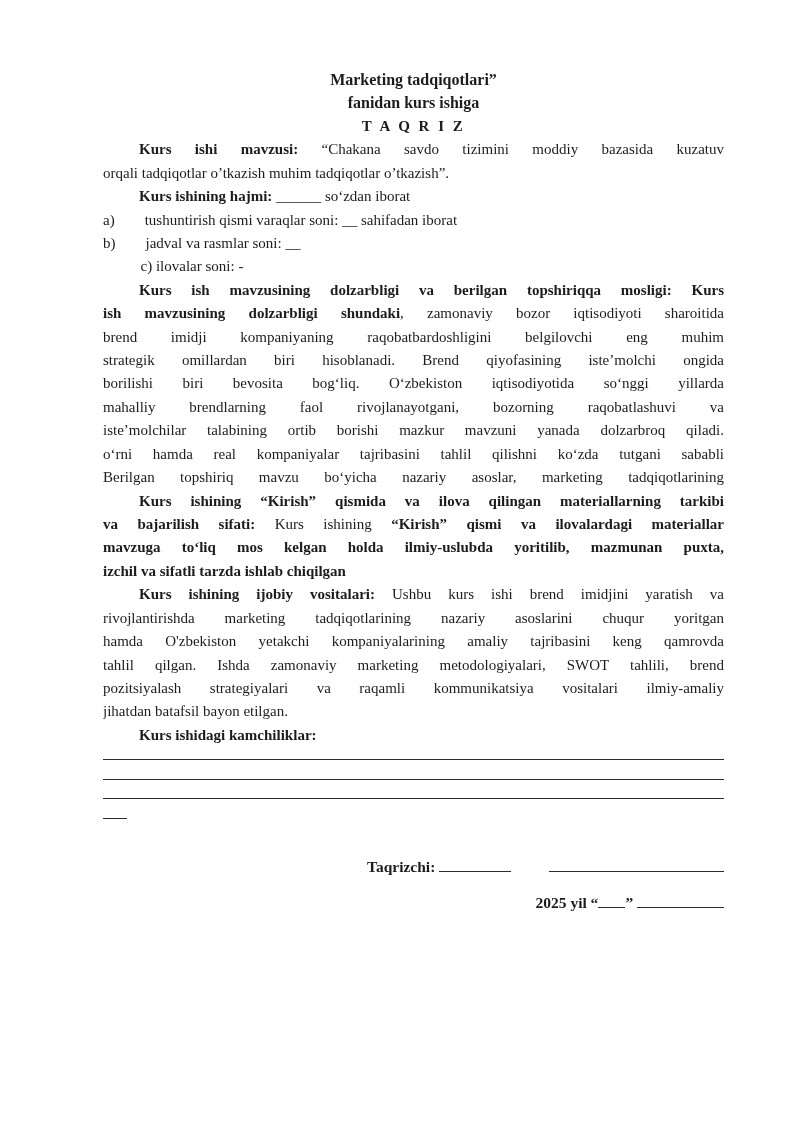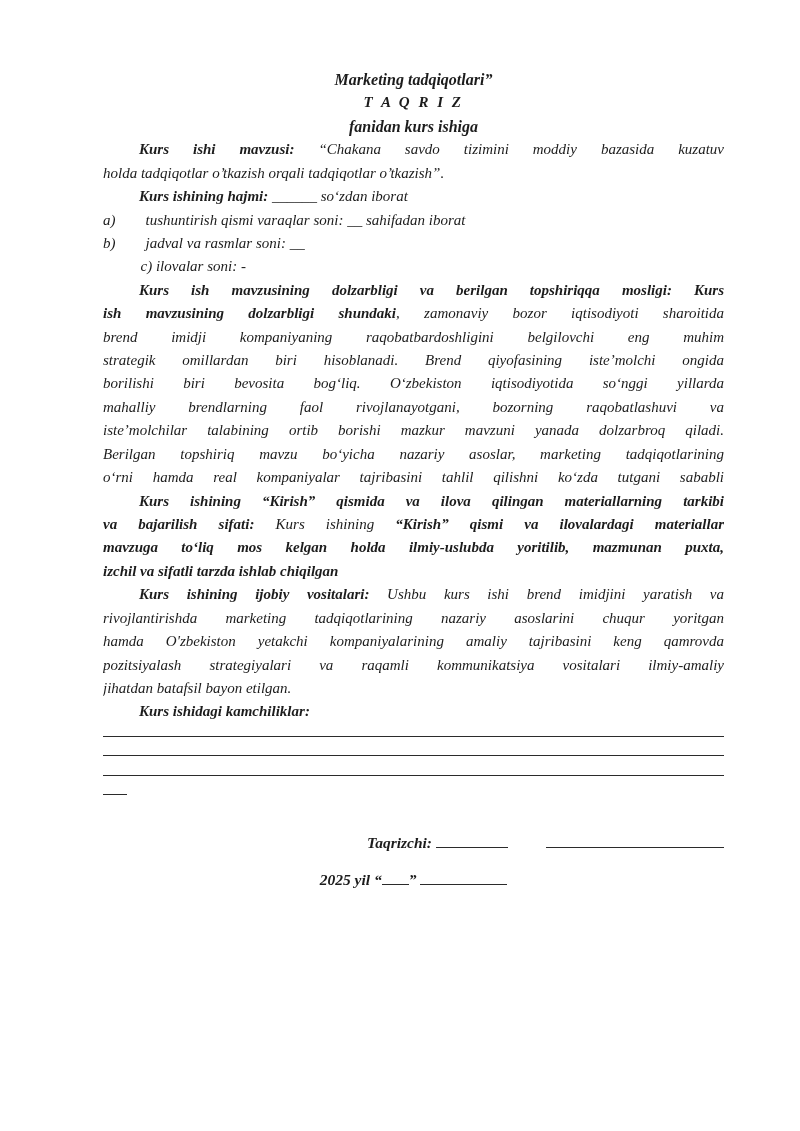--- a/index.html
+++ b/index.html
@@ -3,21 +3,20 @@
 <meta charset="utf-8">
 <style>
   html,body{margin:0;padding:0;background:#ffffff;}
   .page{
     position:relative;
     width:800px;height:1131px;
     background:#ffffff;
     font-family:"Liberation Serif","DejaVu Serif",serif;
     color:#1c1c1c;
     overflow:hidden;
-    font-style:italic;
   }
   .content{position:absolute;left:103px;top:68px;width:621px;}
   .line{
     font-size:15px;
     line-height:23.43px;
     height:23.43px;
     overflow:hidden;
     text-align:center;
   }
   .center{text-align:center;white-space:normal;}
@@ -36,53 +35,54 @@
   .rule.short{width:24px;}
   .ublank{
     display:inline-block;
     border-bottom:1.5px solid #2b2b2b;
     height:11px;
     vertical-align:baseline;
   }
   .gap{display:inline-block;height:1px;}
   .sig{padding-left:264px;margin-top:36px;white-space:pre;}
   .sig .b{font-size:15.5px;}
-  .date{margin-top:13px;white-space:pre;}
+  .date{text-align:right;margin-top:13px;white-space:pre;}
   .date .b{font-size:15.5px;}
 </style>
 </head>
 <body>
 
 <div class="page">
   <div class="content" id="doc-content">
       <div class="line center title"><span class="b">Marketing tadqiqotlari”</span></div>
+      <div class="line center title"><span class="b">fanidan kurs ishiga</span></div>
       <div class="line center taqriz"><span class="b">T A Q R I Z</span></div>
-      <div class="line center title"><span class="b">fanidan kurs ishiga</span></div>
       <div class="line just indent"><span class="b">Kurs ishi mavzusi: </span><span class="r">“Chakana savdo tizimini moddiy bazasida kuzatuv</span></div>
-      <div class="line left"><span class="r">holda tadqiqotlar o’tkazish orqali tadqiqotlar o’tkazish”.</span></div>
+      <div class="line left"><span class="r">orqali tadqiqotlar o’tkazish muhim tadqiqotlar o’tkazish”.</span></div>
       <div class="line left indent"><span class="b">Kurs ishining hajmi: </span><span class="r">______ so‘zdan iborat</span></div>
       <div class="line left"><span class="r">a)        tushuntirish qismi varaqlar soni: __ sahifadan iborat</span></div>
       <div class="line left"><span class="r">b)        jadval va rasmlar soni: __</span></div>
       <div class="line left"><span class="r">          c) ilovalar soni: -</span></div>
       <div class="line just indent"><span class="b">Kurs ish mavzusining dolzarbligi va berilgan topshiriqqa mosligi: Kurs</span></div>
       <div class="line just"><span class="b">ish mavzusining dolzarbligi shundaki</span><span class="r">, zamonaviy bozor iqtisodiyoti sharoitida</span></div>
       <div class="line just"><span class="r">brend imidji kompaniyaning raqobatbardoshligini belgilovchi eng muhim</span></div>
       <div class="line just"><span class="r">strategik omillardan biri hisoblanadi. Brend qiyofasining iste’molchi ongida</span></div>
       <div class="line just"><span class="r">borilishi biri bevosita bog‘liq. O‘zbekiston iqtisodiyotida so‘nggi yillarda</span></div>
       <div class="line just"><span class="r">mahalliy brendlarning faol rivojlanayotgani, bozorning raqobatlashuvi va</span></div>
       <div class="line just"><span class="r">iste’molchilar talabining ortib borishi mazkur mavzuni yanada dolzarbroq qiladi.</span></div>
+      <div class="line just"><span class="r">o‘rni hamda real kompaniyalar tajribasini tahlil qilishni ko‘zda tutgani sababli</span></div>
       <div class="line just"><span class="r">Berilgan topshiriq mavzu bo‘yicha nazariy asoslar, marketing tadqiqotlarining</span></div>
-      <div class="line just"><span class="r">o‘rni hamda real kompaniyalar tajribasini tahlil qilishni ko‘zda tutgani sababli</span></div>
       <div class="line just indent"><span class="b">Kurs ishining “Kirish” qismida va ilova qilingan materiallarning tarkibi</span></div>
       <div class="line just"><span class="b">va bajarilish sifati: </span><span class="r"> Kurs ishining </span><span class="b">“Kirish” qismi va ilovalardagi materiallar</span></div>
       <div class="line just"><span class="b">mavzuga to‘liq mos kelgan holda ilmiy-uslubda yoritilib, mazmunan puxta,</span></div>
       <div class="line left"><span class="b">izchil va sifatli tarzda ishlab chiqilgan</span></div>
       <div class="line just indent"><span class="b">Kurs ishining ijobiy vositalari: </span><span class="r">Ushbu kurs ishi brend imidjini yaratish va</span></div>
       <div class="line just"><span class="r">rivojlantirishda marketing tadqiqotlarining nazariy asoslarini chuqur yoritgan</span></div>
       <div class="line just"><span class="r">hamda O'zbekiston yetakchi kompaniyalarining amaliy tajribasini keng qamrovda</span></div>
+      <div class="line just"><span class="r">tahlil qilgan. Ishda zamonaviy marketing metodologiyalari, SWOT tahlili, brend</span></div>
       <div class="line just"><span class="r">pozitsiyalash strategiyalari va raqamli kommunikatsiya vositalari ilmiy-amaliy</span></div>
       <div class="line left"><span class="r">jihatdan batafsil bayon etilgan.</span></div>
       <div class="line left indent"><span class="b">Kurs ishidagi kamchiliklar:</span></div>
       <div class="line rule first"></div>
       <div class="line rule"></div>
       <div class="line rule"></div>
       <div class="line rule short"></div>
       <div class="line sig"><span class="b">Taqrizchi: </span><span class="ublank" style="width: 72px;"></span><span class="gap" style="width: 38px;"></span><span class="ublank" style="width: 178px;"></span></div>
       <div class="line date"><span class="b">2025 yil “</span><span class="ublank" style="width: 27px;"></span><span class="b">” </span><span class="ublank" style="width: 87px;"></span></div>
     </div>

